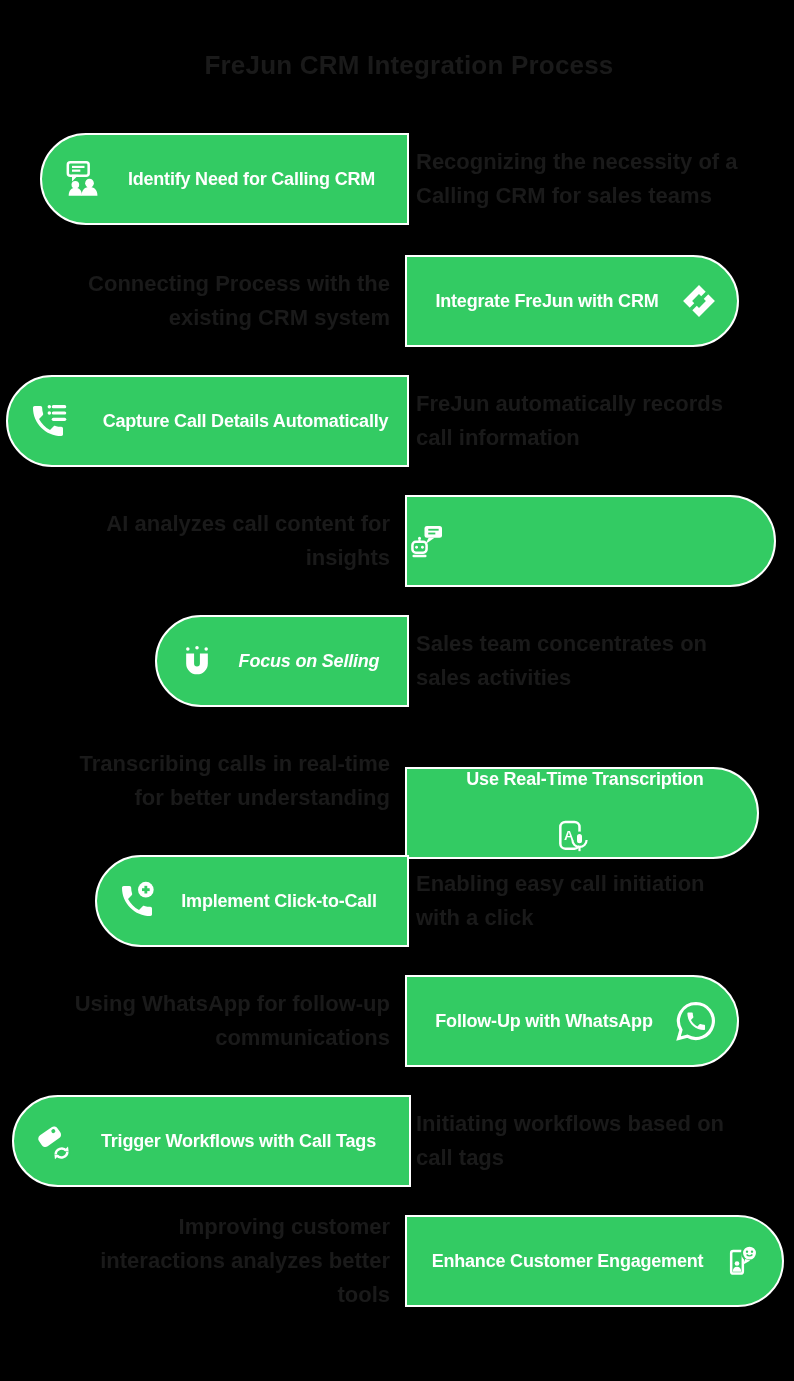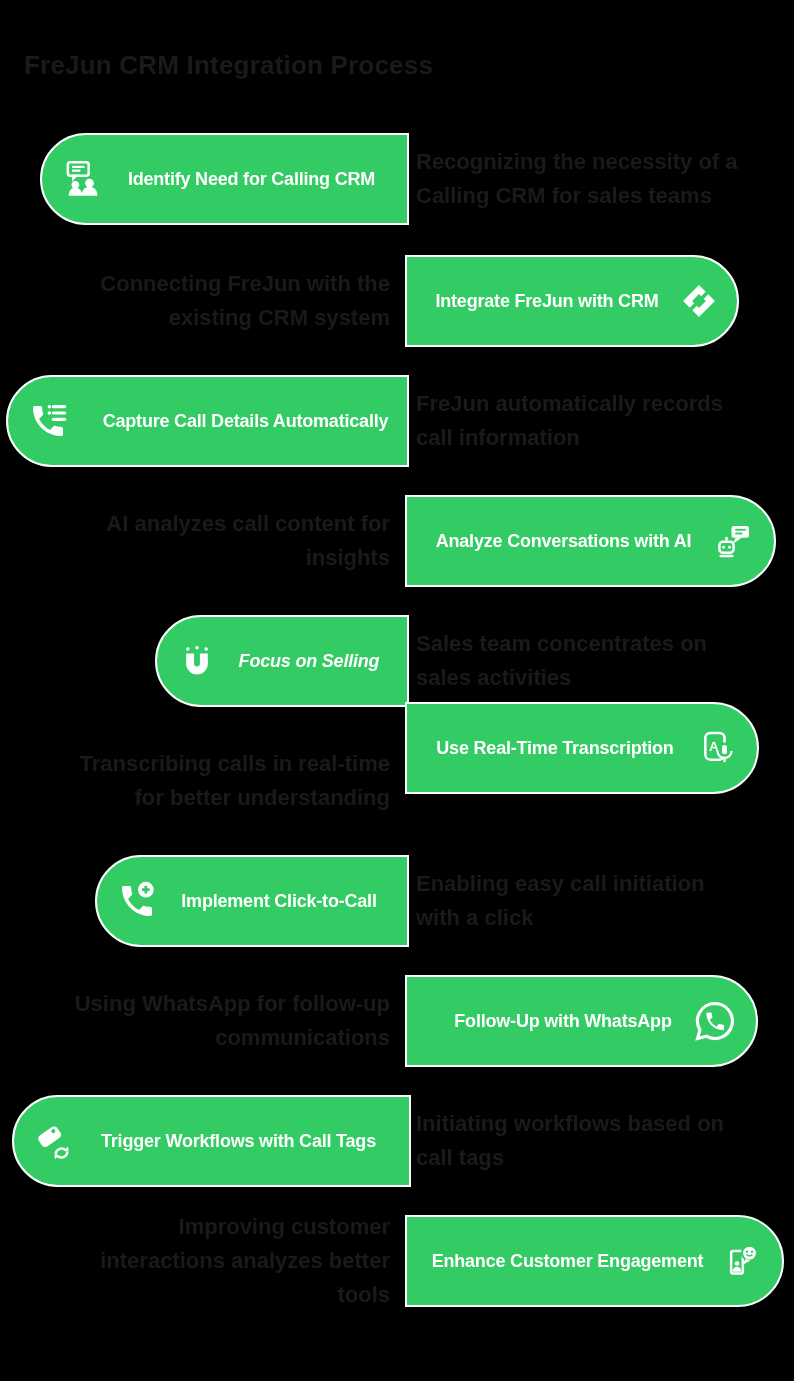--- a/index.html
+++ b/index.html
@@ -3,21 +3,21 @@
 <meta charset="utf-8">
 <style>
   html,body{margin:0;padding:0;}
   body{
     width:794px;height:1381px;position:relative;overflow:hidden;
     background:var(--bg,#000);
     font-family:"Liberation Sans",sans-serif;
   }
   .stage{position:absolute;inset:0;}
   .title{
-    position:absolute;top:50px;left:0;right:0;
+    position:absolute;top:50px;left:0;right:0;text-align:center;
     font-size:26px;font-weight:bold;color:var(--titleText,#1a1a1a);
     letter-spacing:.2px;
     padding-left:24px;
   }
   .card{
     position:absolute;height:88px;
     background:var(--card,#33cb63);
     border:2px solid var(--cardBorder,#fff);
     display:flex;align-items:center;
     color:var(--cardText,#fff);
@@ -74,21 +74,21 @@
     <span class="label">Integrate FreJun with CRM</span>
     <span class="icon">
       <svg viewBox="0 0 48 48" style="width:36px;height:36px;">
         <g transform="rotate(45 24 24)">
           <path fill-rule="evenodd" d="M9 9 h30 v30 H9 z M17.5 17.5 v13 h13 v-13 z" fill="currentColor"></path>
         </g>
         <line x1="13" y1="35" x2="35" y2="13" stroke="var(--card,#33cb63)" stroke-width="5"></line>
       </svg>
     </span>
   </div>
-  <div class="desc on-left" style="top:255px;">Connecting FreJun with the
+  <div class="desc on-left" style="top:255px;">Connecting Process with the
 existing CRM system</div>
 
   <div class="card left" style="left:6px;top:375px;width:399px;gap:22px;">
     <span class="icon">
       <svg viewBox="0 0 24 24">
         <path d="M6.62 10.79c1.44 2.83 3.76 5.14 6.59 6.59l2.2-2.2c.27-.27.67-.36 1.02-.24 1.12.37 2.33.57 3.57.57.55 0 1 .45 1 1V20c0 .55-.45 1-1 1-9.39 0-17-7.61-17-17 0-.55.45-1 1-1h3.5c.55 0 1 .45 1 1 0 1.25.2 2.45.57 3.57.11.35.03.74-.25 1.02l-2.2 2.2z" fill="currentColor"></path>
         <g stroke="currentColor" stroke-width="1.9" stroke-linecap="round">
           <line x1="15.2" y1="3.4" x2="22" y2="3.4"></line>
           <line x1="15.2" y1="7.2" x2="22" y2="7.2"></line>
           <line x1="15.2" y1="11" x2="22" y2="11"></line>
@@ -96,21 +96,20 @@
         <circle cx="12.8" cy="3.4" r="1.05" fill="currentColor"></circle>
         <circle cx="12.8" cy="7.2" r="1.05" fill="currentColor"></circle>
       </svg>
     </span>
     <span class="label">Capture Call Details Automatically</span>
   </div>
   <div class="desc on-right" style="top:375px;">FreJun automatically records
 call information</div>
 
   <div class="card right" style="left:405px;top:495px;width:367px;">
-    <span class="label">Analyze Conversations with AI</span>
     <span class="icon">
       <svg viewBox="0 0 48 48">
         <rect x="21" y="6" width="21" height="14" rx="3" fill="currentColor"></rect>
         <path d="M26 20 l-4 8 11-8 z" fill="currentColor"></path>
         <line x1="25.5" y1="10.5" x2="38" y2="10.5" stroke="var(--card,#33cb63)" stroke-width="2.2"></line>
         <line x1="25.5" y1="15" x2="34" y2="15" stroke="var(--card,#33cb63)" stroke-width="2.2"></line>
         <line x1="15" y1="25" x2="15" y2="22" stroke="currentColor" stroke-width="2.5"></line>
         <circle cx="15" cy="20.8" r="1.8" fill="currentColor"></circle>
         <rect x="6.5" y="25" width="17" height="13" rx="4" fill="none" stroke="currentColor" stroke-width="3"></rect>
         <circle cx="11.5" cy="31.5" r="1.7" fill="currentColor"></circle>
@@ -131,21 +130,21 @@
           <circle cx="24" cy="4" r="2.1" fill="currentColor"></circle>
           <circle cx="35" cy="5.5" r="2.1" fill="currentColor"></circle>
         </g>
       </svg>
     </span>
     <span class="label">Focus on Selling</span>
   </div>
   <div class="desc on-right" style="top:615px;">Sales team concentrates on
 sales activities</div>
 
-  <div class="card right" style="left:405px;top:702px;width:350px;">
+  <div class="card right" style="left:405px;top:767px;width:350px;flex-direction:column;">
     <span class="label">Use Real-Time Transcription</span>
     <span class="icon">
       <svg viewBox="0 0 48 48">
         <rect x="10" y="6" width="23" height="32" rx="6" fill="none" stroke="currentColor" stroke-width="3"></rect>
         <text x="14.5" y="27.5" font-size="16" font-weight="bold" fill="currentColor" font-family="sans-serif">A</text>
         <rect x="28.5" y="19" width="9" height="14" rx="4.5" fill="currentColor" stroke="var(--card,#33cb63)" stroke-width="3"></rect>
         <path d="M24.5 27.5 a8.5 8.5 0 0 0 17 0" fill="none" stroke="currentColor" stroke-width="2.6"></path>
         <line x1="33" y1="36" x2="33" y2="41" stroke="currentColor" stroke-width="2.6"></line>
       </svg>
     </span>
@@ -160,21 +159,21 @@
         <circle cx="17.3" cy="5.2" r="4.7" fill="currentColor"></circle>
         <line x1="17.3" y1="2.9" x2="17.3" y2="7.5" stroke="var(--card,#33cb63)" stroke-width="1.7"></line>
         <line x1="15" y1="5.2" x2="19.6" y2="5.2" stroke="var(--card,#33cb63)" stroke-width="1.7"></line>
       </svg>
     </span>
     <span class="label">Implement Click-to-Call</span>
   </div>
   <div class="desc on-right" style="top:855px;">Enabling easy call initiation
 with a click</div>
 
-  <div class="card right" style="left:405px;top:975px;width:330px;padding-left:19px;">
+  <div class="card right" style="left:405px;top:975px;width:330px;">
     <span class="label">Follow-Up with WhatsApp</span>
     <span class="icon">
       <svg viewBox="0 0 24 24" style="width:42px;height:42px;">
         <path d="M12 2a10 10 0 0 0-8.6 15.1L2 22l5-1.3A10 10 0 1 0 12 2z" fill="none" stroke="currentColor" stroke-width="1.8"></path>
         <g transform="translate(5.4 5.4) scale(0.56)">
           <path d="M6.62 10.79c1.44 2.83 3.76 5.14 6.59 6.59l2.2-2.2c.27-.27.67-.36 1.02-.24 1.12.37 2.33.57 3.57.57.55 0 1 .45 1 1V20c0 .55-.45 1-1 1-9.39 0-17-7.61-17-17 0-.55.45-1 1-1h3.5c.55 0 1 .45 1 1 0 1.25.2 2.45.57 3.57.11.35.03.74-.25 1.02l-2.2 2.2z" fill="currentColor"></path>
         </g>
       </svg>
     </span>
   </div>

